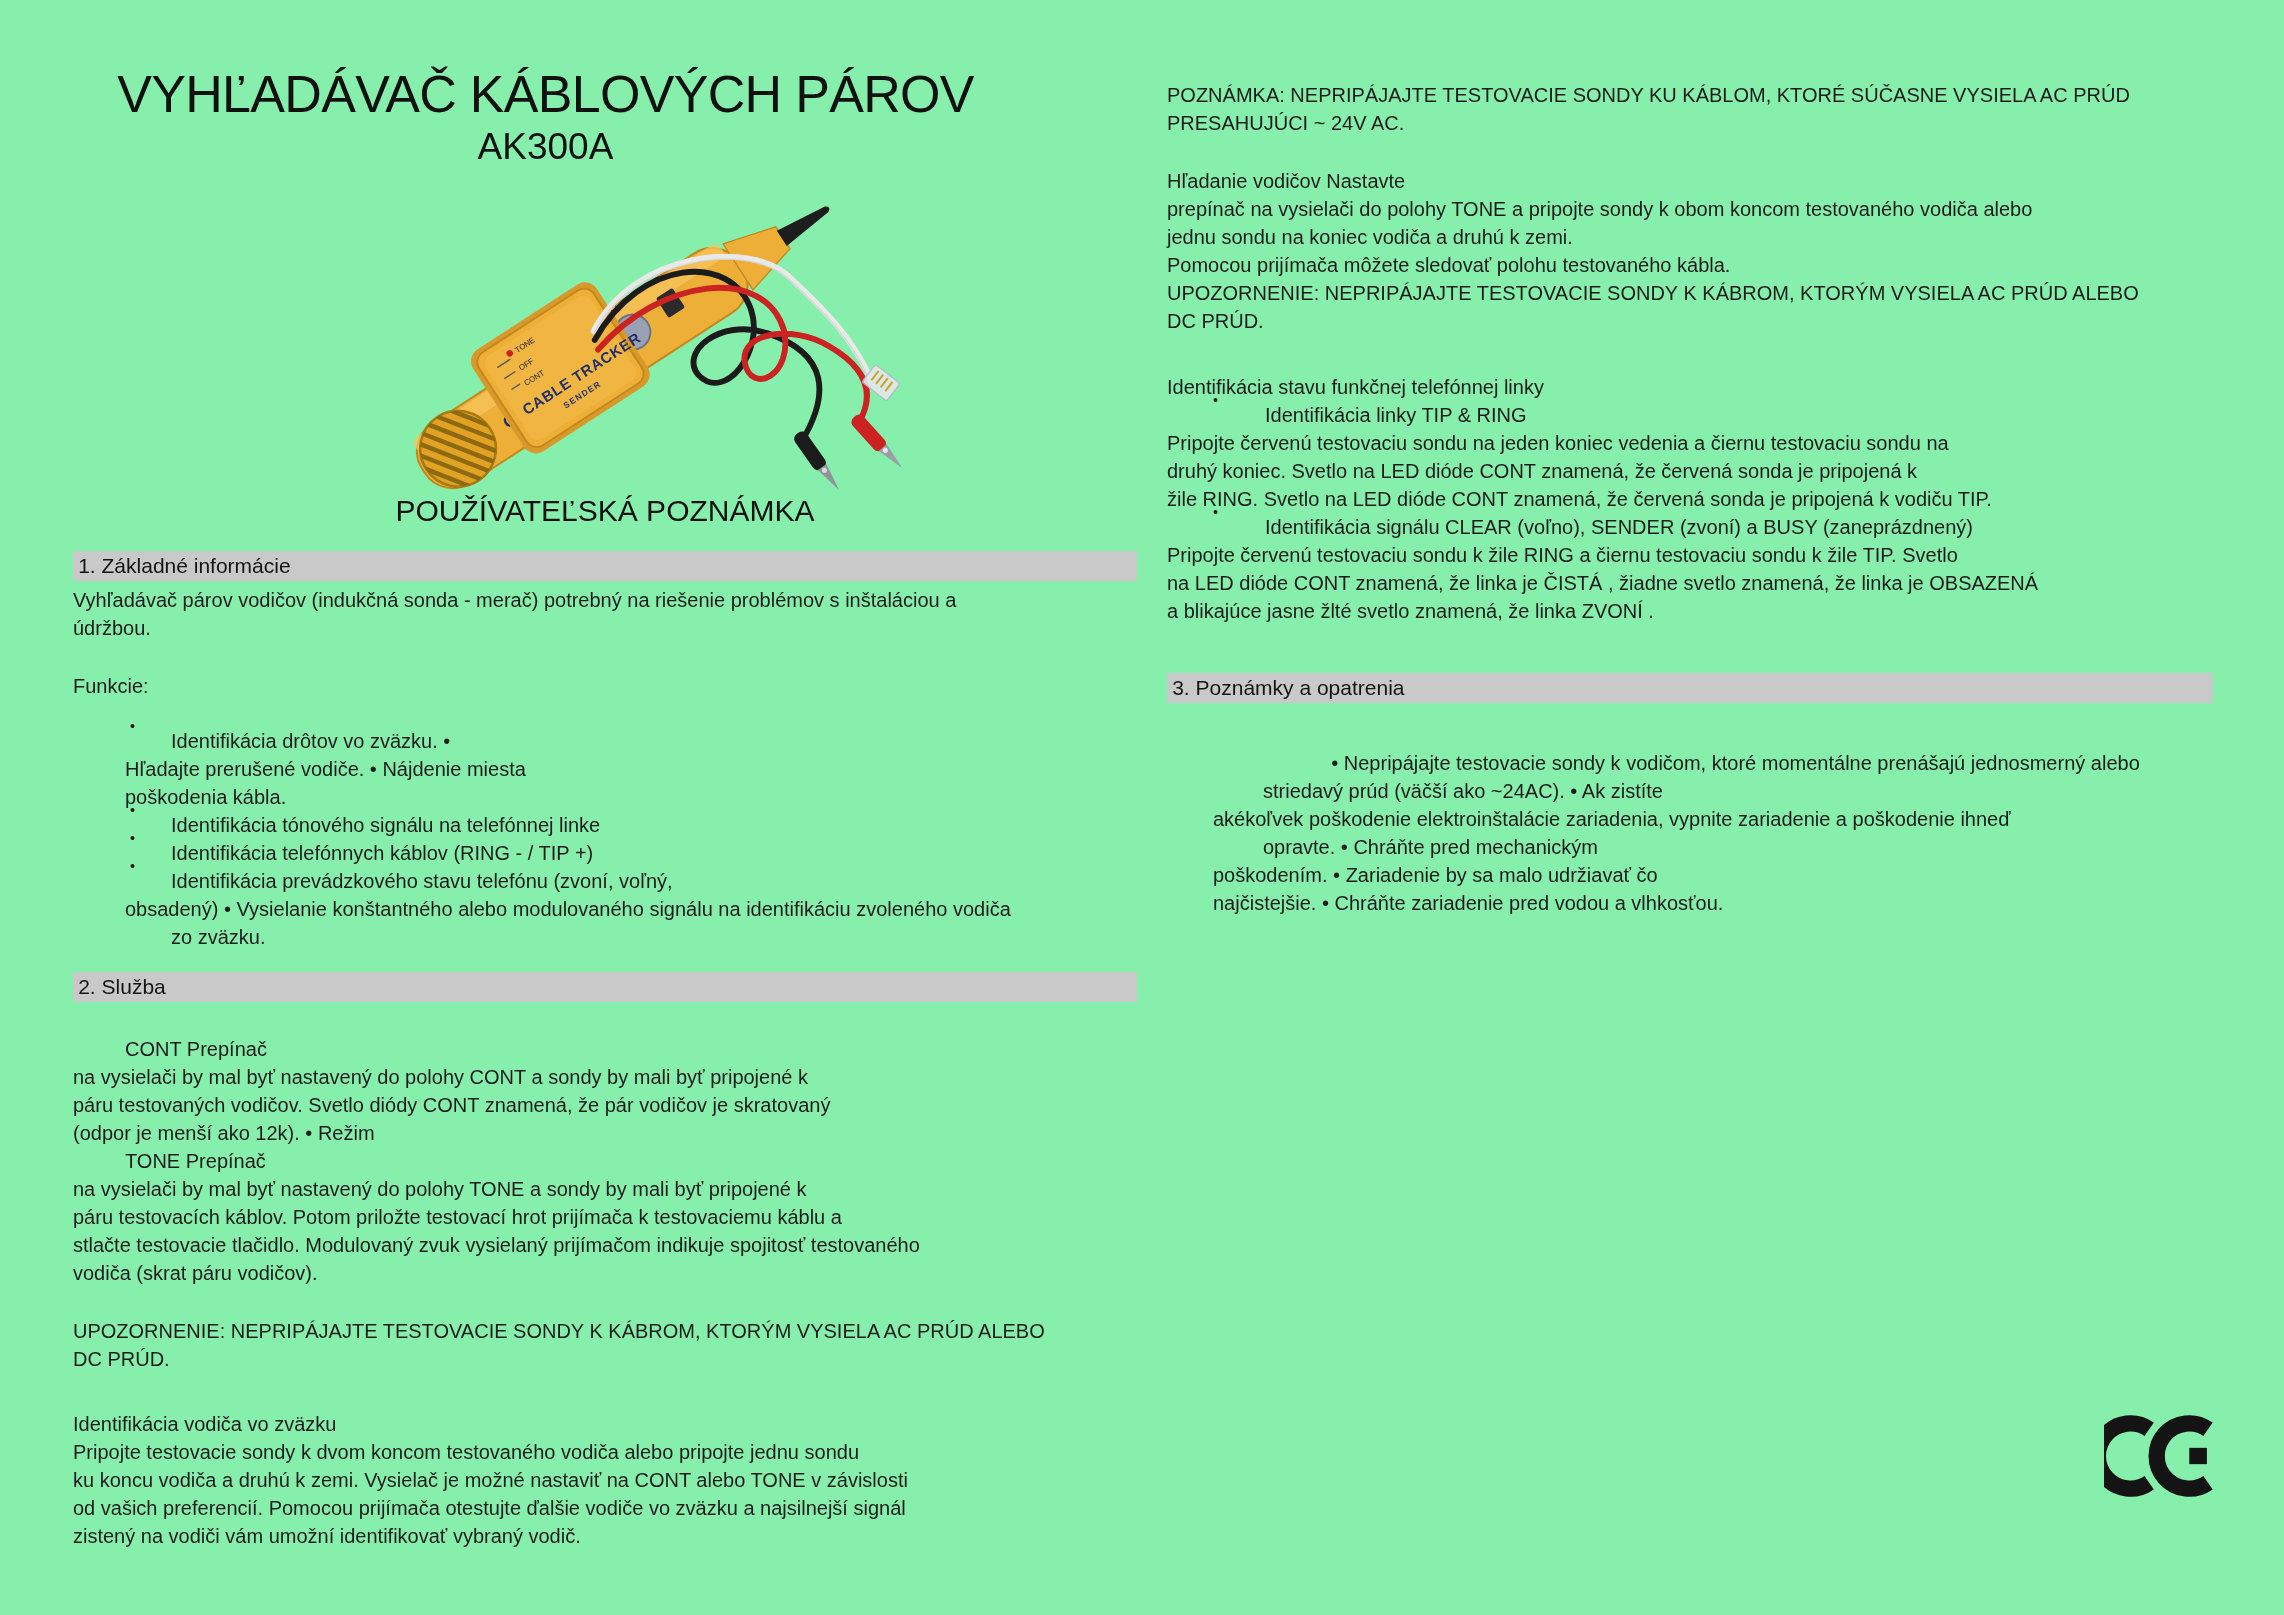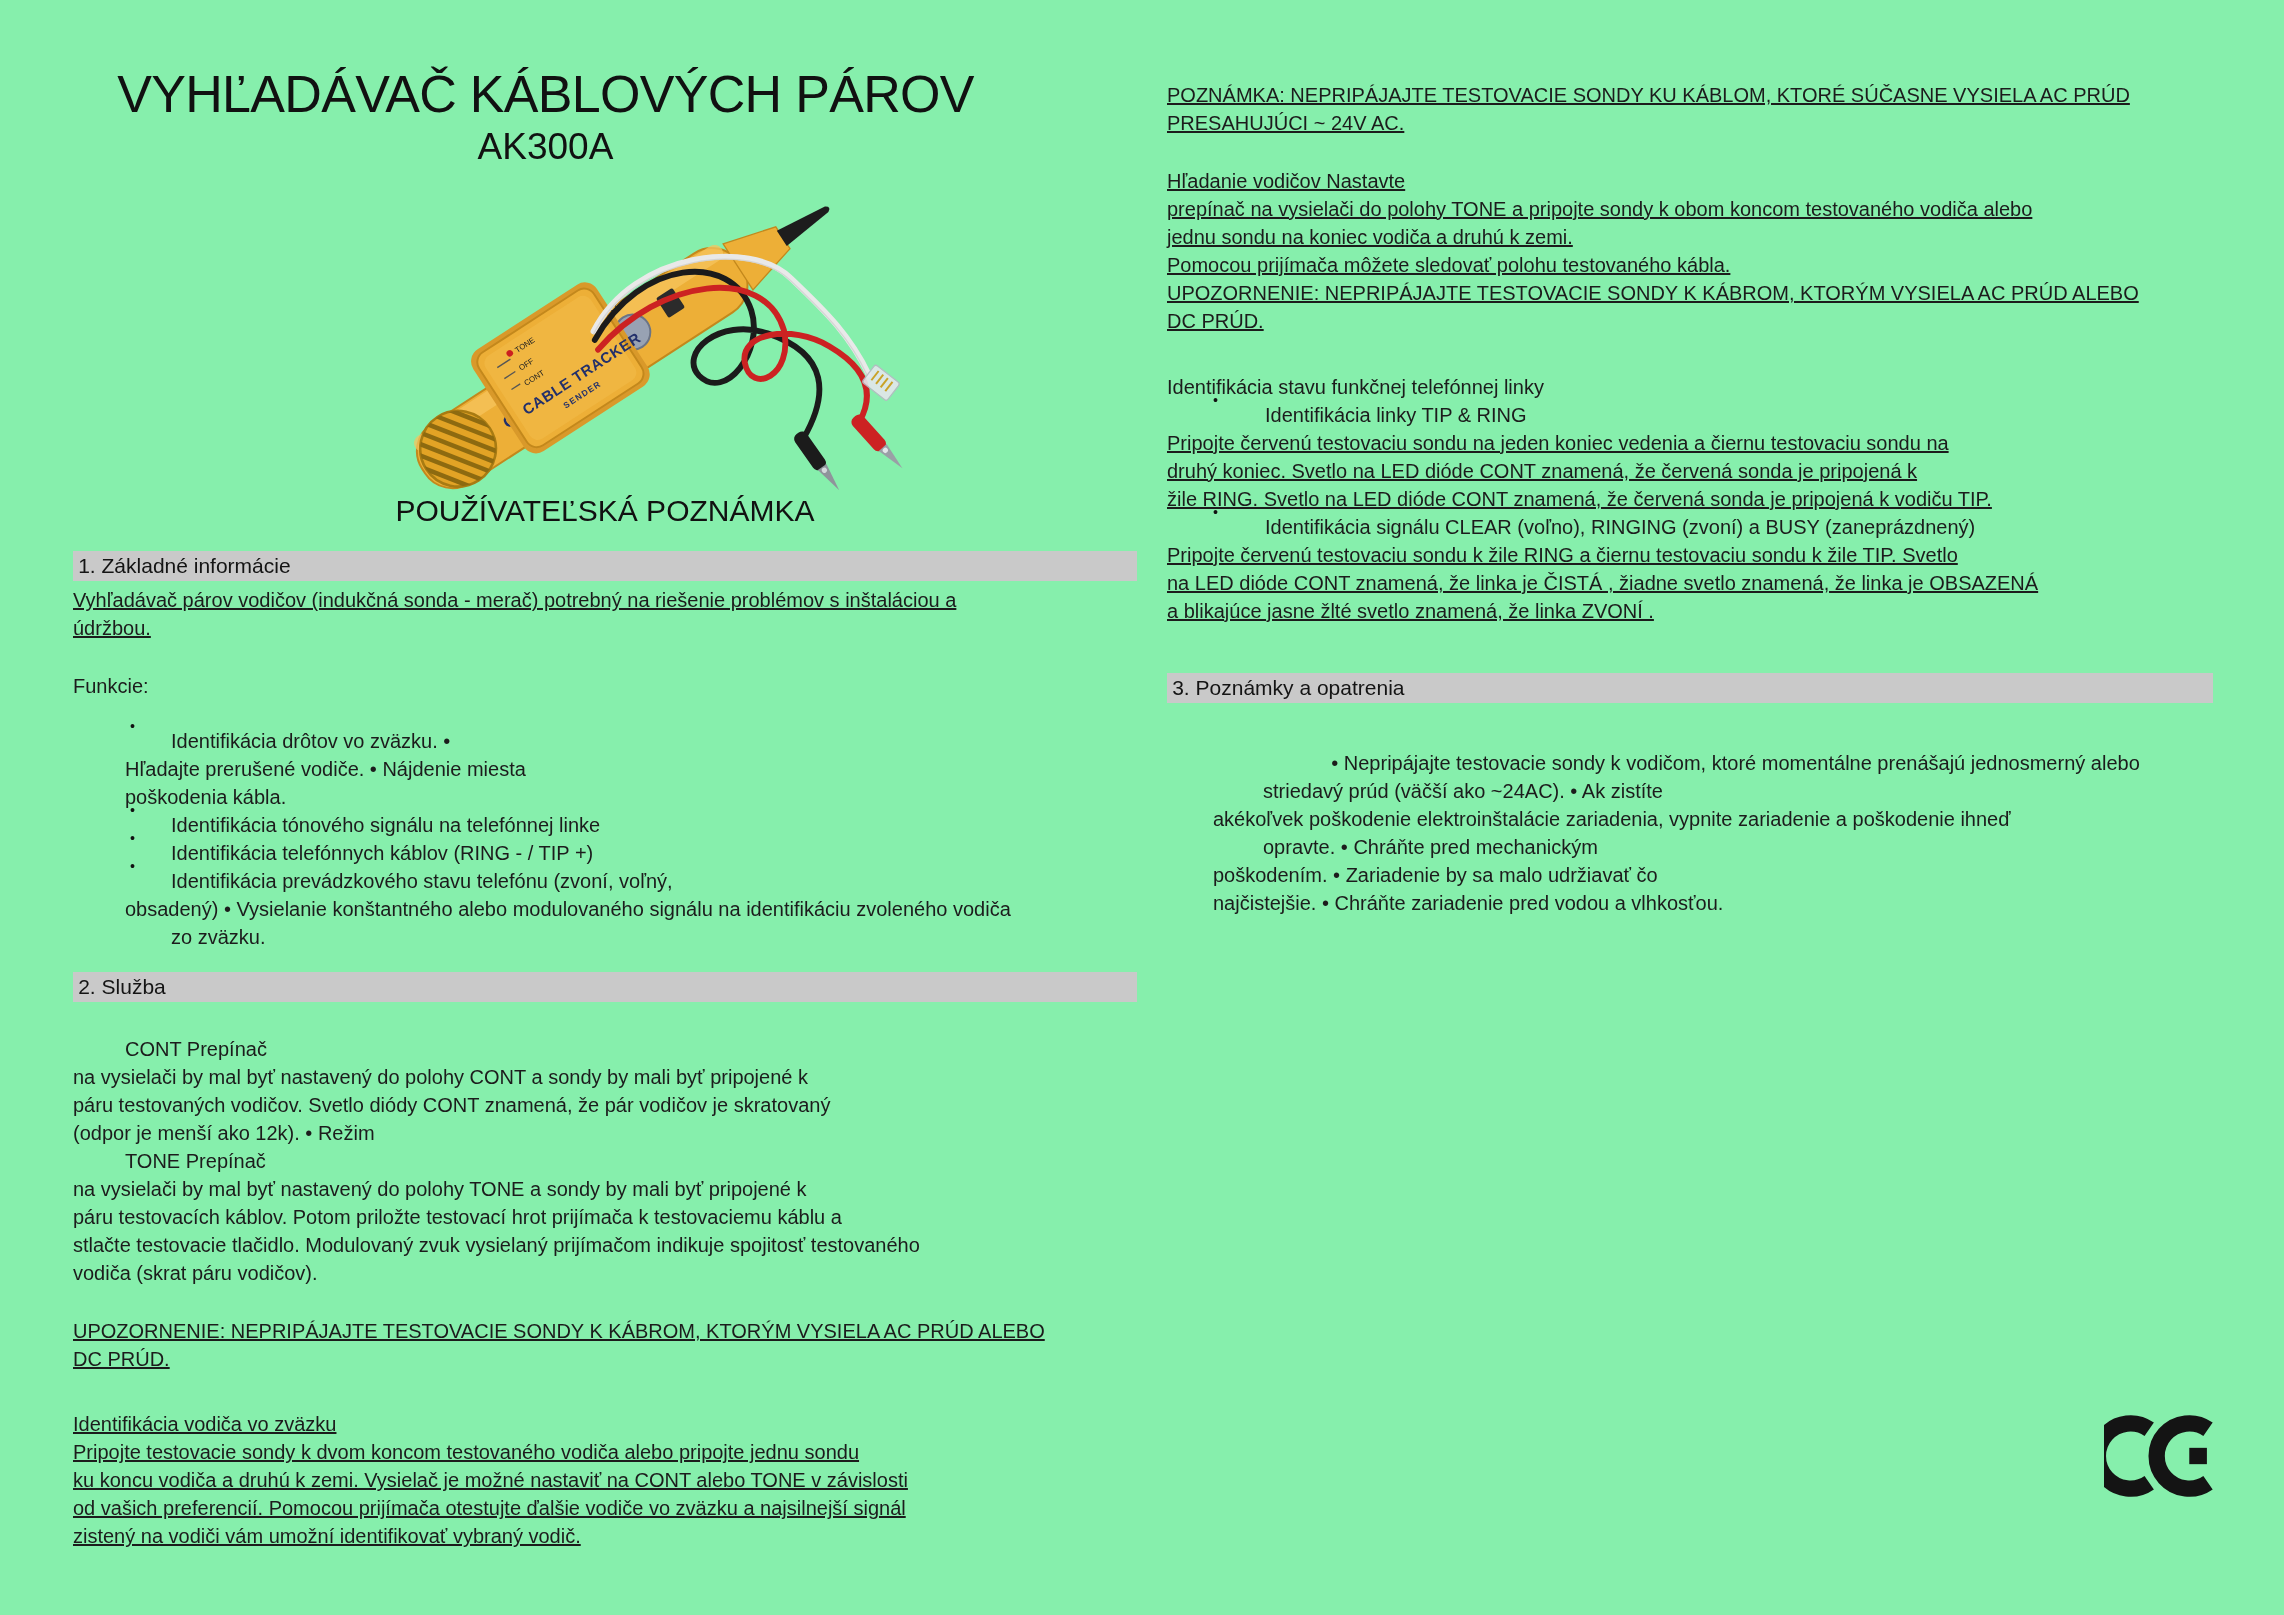--- a/index.html
+++ b/index.html
@@ -9,21 +9,21 @@
   .col-right{position:absolute;left:1167px;top:0;width:1082px;}
   .hdr{margin-top:65px;width:945px;text-align:center;}
   .title{font-size:52px;font-weight:400;line-height:1.15;letter-spacing:-0.7px;margin:0;color:#111;}
   .model{font-size:37px;line-height:1.1;margin-top:2.6px;color:#111;}
   .product{display:block;margin:11.7px 0 0 261px;}
   .manual{margin-top:1.3px;width:1064px;text-align:center;font-size:30px;line-height:39px;color:#111;}
   .bar{margin-top:21px;width:1064px;height:30px;background:#c9c9c9;display:flex;align-items:center;
        font-size:21px;padding-left:5.2px;box-sizing:border-box;color:#141414;}
   .bar.r{width:1046px;margin-top:48px;}
   .body{font-size:20px;line-height:28px;}
-  .pre{white-space:pre;text-decoration:underline;}
+  .pre{white-space:pre;}
   .ln{white-space:pre;line-height:28px;font-size:20px;}
   .ind-a{padding-left:52px;}   
   .ind-b{padding-left:98px;}  
   .ind-c{padding-left:46px;}   
   .ind-d{padding-left:96px;}  
   .ind-e{padding-left:55px;text-align:center;}   
   .li{position:relative;}
   .li .dot{position:absolute;top:-8.5px;font-size:14.3px;line-height:14.3px;color:#111;}
   .dot-left{left:57px;}
   .dot-right{left:46px;}
@@ -199,21 +199,21 @@
       <div class="ln">Identifikácia stavu funkčnej telefónnej linky</div>
       <div class="li">
         <span class="dot dot-right">•</span>
         <div class="ln ind-b">Identifikácia linky TIP &amp; RING</div>
       </div>
       <div class="body pre">Pripojte červenú testovaciu sondu na jeden koniec vedenia a čiernu testovaciu sondu na
 druhý koniec. Svetlo na LED dióde CONT znamená, že červená sonda je pripojená k
 žile RING. Svetlo na LED dióde CONT znamená, že červená sonda je pripojená k vodiču TIP.</div>
       <div class="li">
         <span class="dot dot-right">•</span>
-        <div class="ln ind-b">Identifikácia signálu CLEAR (voľno), RINGING (zvoní) a BUSY (zaneprázdnený)</div>
+        <div class="ln ind-b">Identifikácia signálu CLEAR (voľno), SENDER (zvoní) a BUSY (zaneprázdnený)</div>
       </div>
       <div class="body pre">Pripojte červenú testovaciu sondu k žile RING a čiernu testovaciu sondu k žile TIP. Svetlo
 na LED dióde CONT znamená, že linka je ČISTÁ , žiadne svetlo znamená, že linka je OBSAZENÁ
 a blikajúce jasne žlté svetlo znamená, že linka ZVONÍ .</div>
     </div>
 
     <div class="bar r">
       <span>3. Poznámky a opatrenia</span>
     </div>
     <div class="notes">

